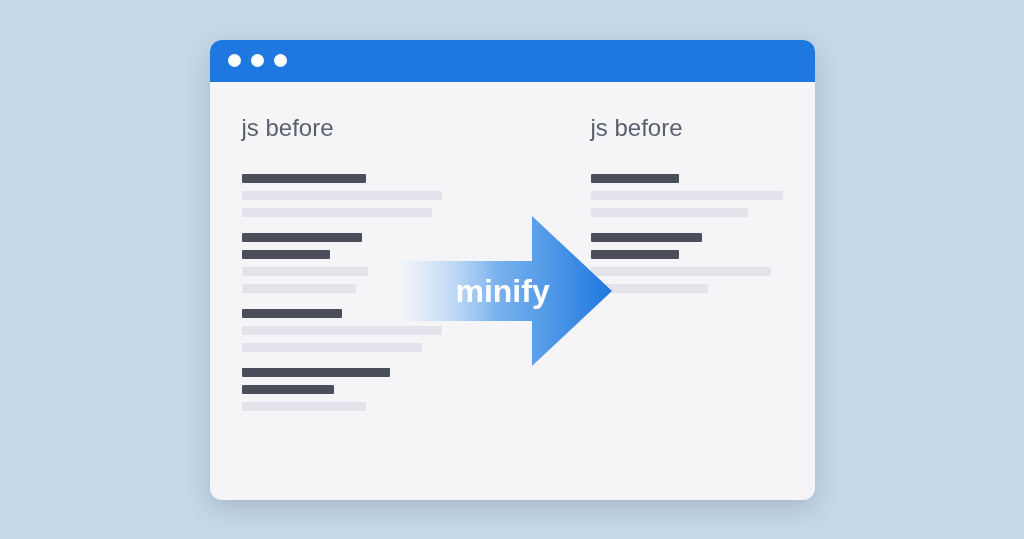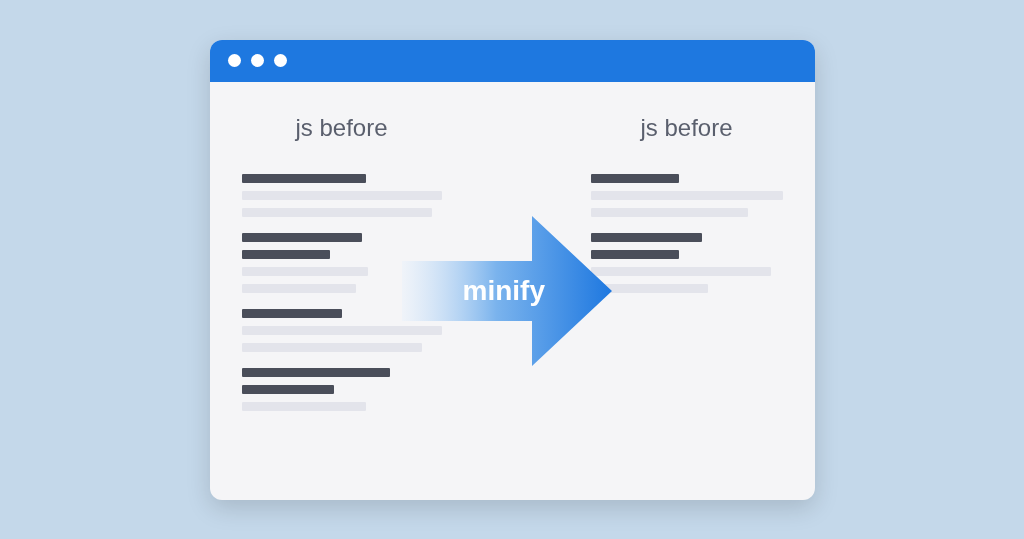--- a/index.html
+++ b/index.html
@@ -44,21 +44,20 @@
       position: absolute;
       top: 32px;
     }
     .col-left { left: 32px; width: 200px; }
     .col-right { right: 32px; width: 192px; }
     .col-title {
       font-size: 24px;
       color: #5a5f6d;
       font-weight: 400;
       margin-bottom: 32px;
-      text-align: center;
     }
     .line {
       height: 9px;
       margin-bottom: 8px;
       border-radius: 1px;
     }
     .dark { background: #4a4e5a; }
     .light { background: #e3e4eb; }
     .gap { height: 8px; }
     .arrow-wrap {
@@ -66,21 +65,21 @@
       left: 50%;
       top: 50%;
       transform: translate(-50%, -50%);
       display: flex;
       align-items: center;
       justify-content: center;
     }
     .arrow-label {
       position: absolute;
       color: #fff;
-      font-size: 28px;
+      font-size: 32px;
       font-weight: 700;
       left: 50%;
       top: 50%;
       transform: translate(-60%, -50%);
     }
   </style>
 </head>
 <body>
 
 <div class="window">

